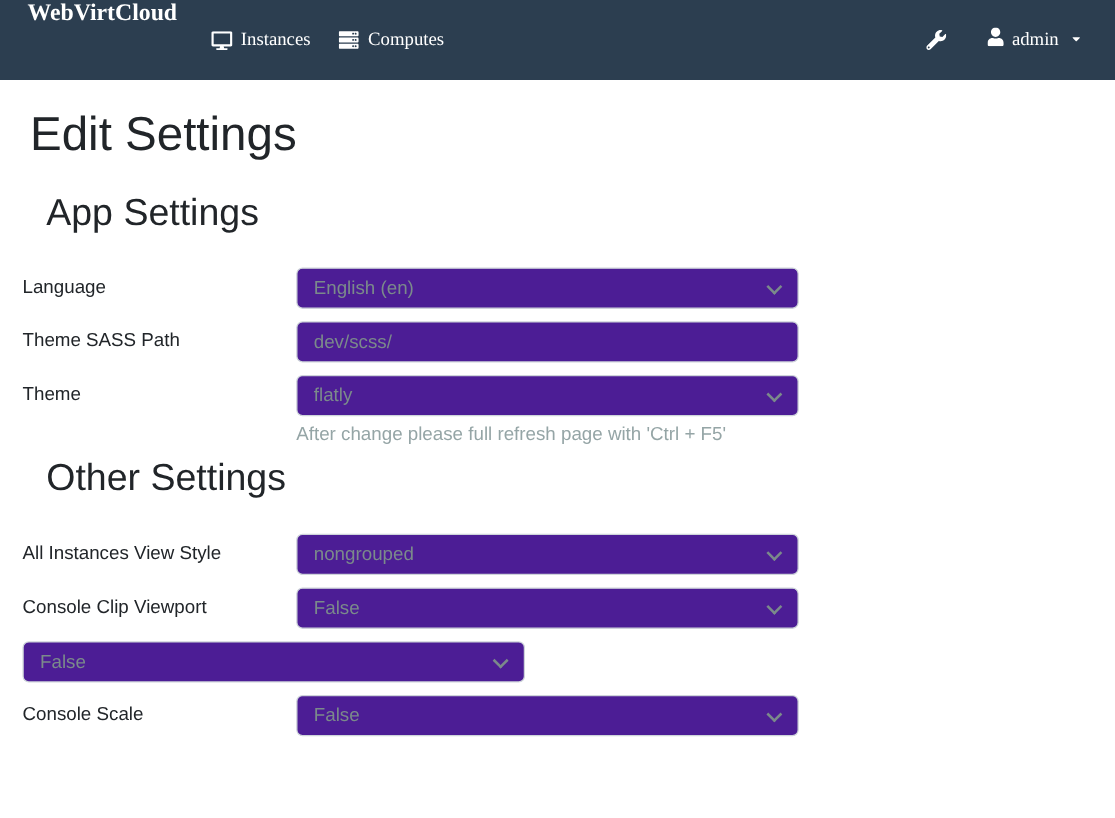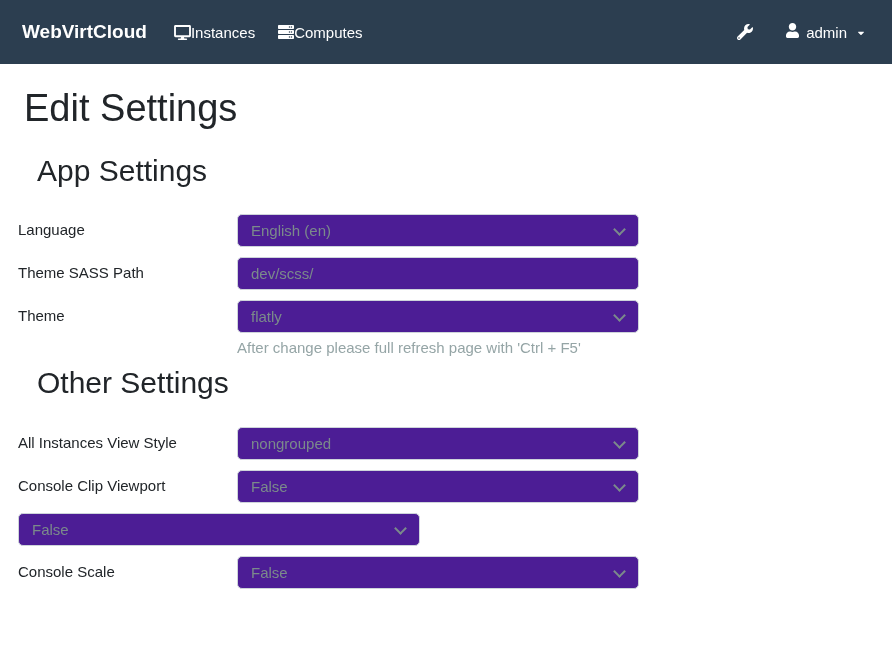--- a/index.html
+++ b/index.html
@@ -10,35 +10,36 @@
     background: #ffffff;
     font-family: "Liberation Sans", sans-serif;
     overflow: hidden;
   }
 
   
   .navbar {
     height: 64px;
     background: #2c3e50;
     display: flex;
-    align-items: center;
     padding: 0 26px 0 22px;
+    font-family: Liberation Serif, serif;
   }
   .brand {
     color: #ffffff;
     font-size: 19px;
     font-weight: 700;
     margin-right: 27px;
     cursor: pointer;
     white-space: nowrap;
   }
   .nav-left { display: flex; align-items: center; }
   .nav-item {
     display: flex;
     align-items: center;
+    gap: 7px;
     color: #ffffff;
     font-size: 15px;
     margin-right: 23px;
     cursor: pointer;
     white-space: nowrap;
   }
   .nav-item svg, .nav-tool svg { display: block; }
   .nav-right {
     margin-left: auto;
     display: flex;

